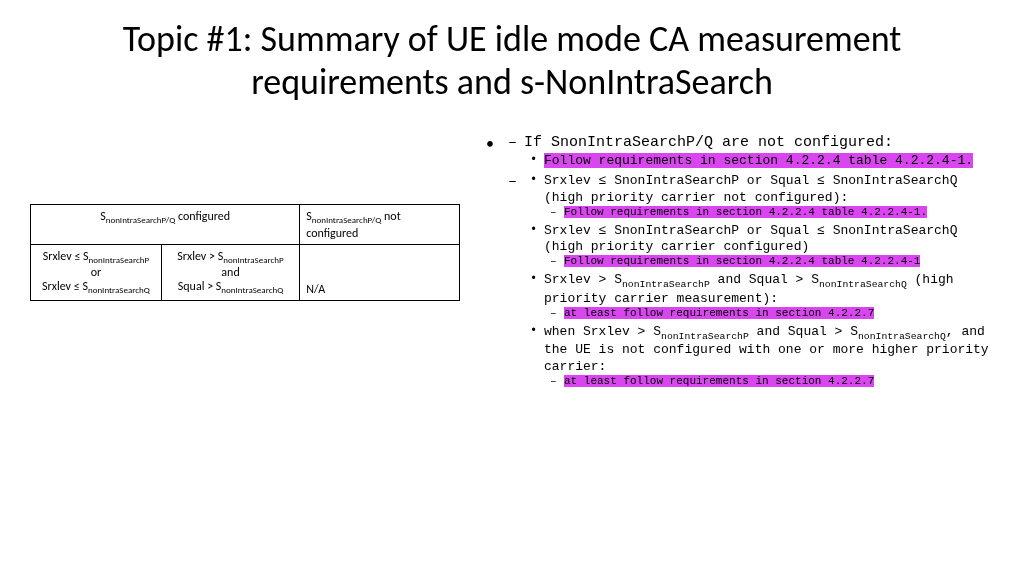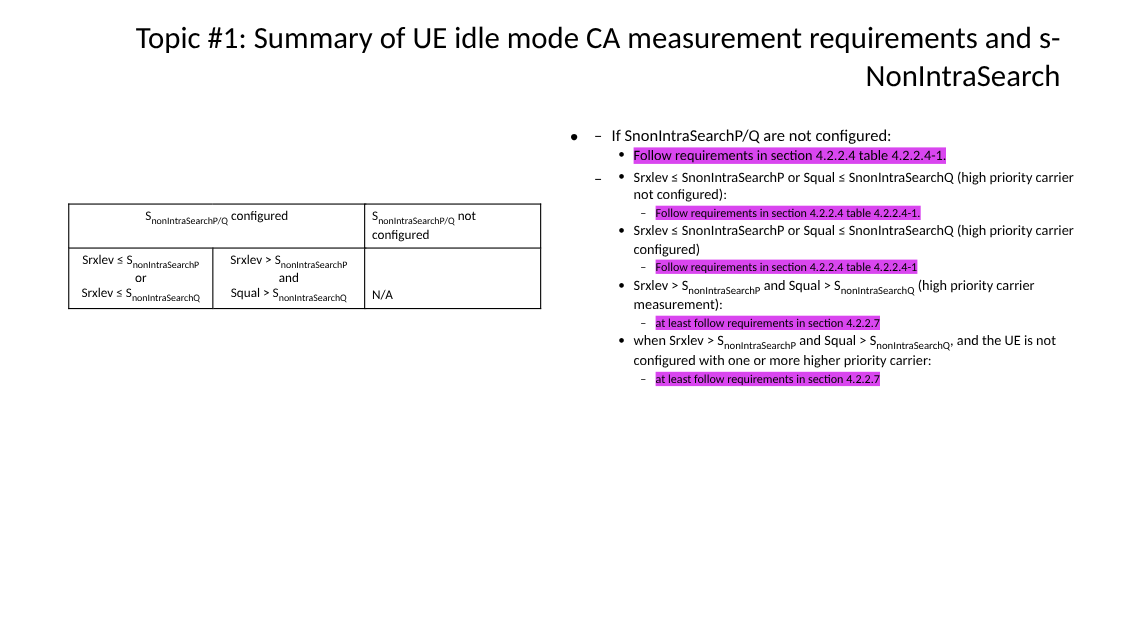--- a/index.html
+++ b/index.html
@@ -5,35 +5,34 @@
   * { box-sizing: border-box; margin: 0; padding: 0; }
   body {
     width: 1024px;
     height: 576px;
     font-family: Calibri, Arial, sans-serif;
     background: #fff;
     color: #000;
     overflow: hidden;
   }
   .title {
-    text-align: right;
-    font-size: 28px;
+    text-align: center;
+    font-size: 36px;
     font-weight: 400;
     padding: 18px 60px 10px 60px;
     line-height: 1.2;
   }
   .content {
     display: flex;
     padding: 20px 30px 0 30px;
     gap: 20px;
   }
   .left {
     flex: 0 0 430px;
     padding-top: 70px;
-    margin-left: 32px;
   }
   .right {
     flex: 1;
     font-size: 15px;
   }
   table {
     border-collapse: collapse;
     width: 100%;
     font-size: 12px;
   }
@@ -45,21 +44,21 @@
   }
   .center { text-align: center; }
   .hl { background: #d946ef; }
   .sub { font-size: 0.75em; vertical-align: sub; }
   .bodycell { height: 52px; }
   .valrow td { padding: 2px 6px; }
 
   ul { list-style: none; }
   .lvl1 > li { padding-left: 22px; position: relative; margin-bottom: 6px; line-height: 1.25; }
   .lvl1 > li::before { content: "•"; position: absolute; left: 6px; font-size: 16px; }
-  .lvl2 > li { padding-left: 22px; position: relative; margin-bottom: 4px; font-size: 15px; }
+  .lvl2 > li { padding-left: 22px; position: relative; margin-bottom: 4px; font-size: 15px; font-family: Liberation Mono, monospace; }
   .lvl2 > li::before { content: "–"; position: absolute; left: 6px; }
   .lvl3 > li { padding-left: 20px; position: relative; margin-bottom: 3px; font-size: 13px; }
   .lvl3 > li::before { content: "•"; position: absolute; left: 6px; font-size: 12px; }
   .lvl4 > li { padding-left: 20px; position: relative; margin-bottom: 3px; font-size: 11px; }
   .lvl4 > li::before { content: "–"; position: absolute; left: 6px; }
 </style>
 </head>
 <body>
 
 <div class="title">Topic #1: Summary of UE idle mode CA measurement requirements and s-NonIntraSearch</div>

